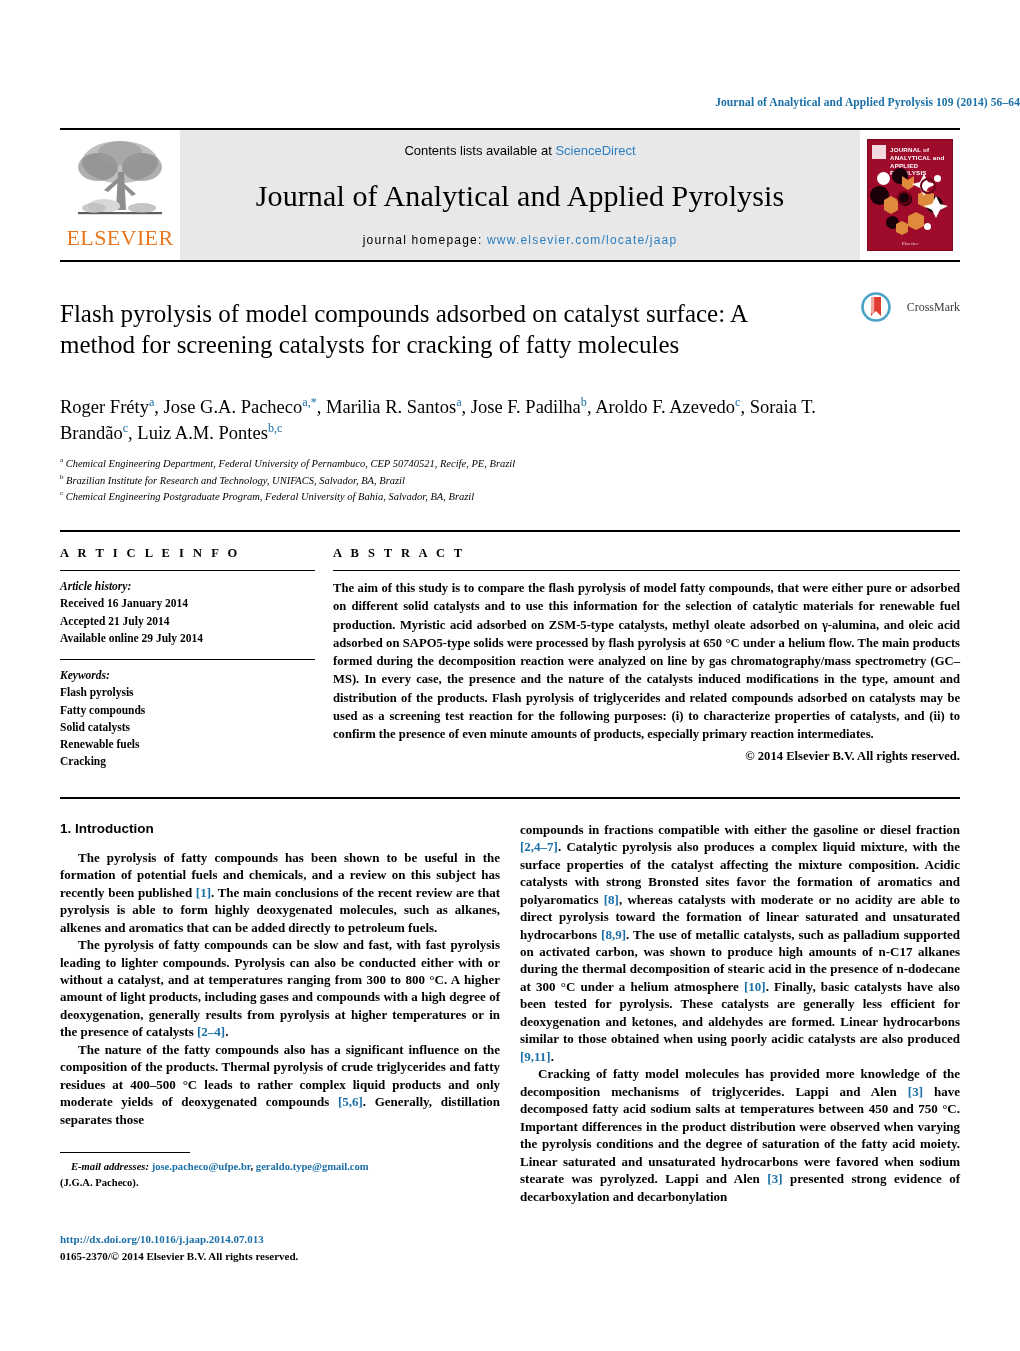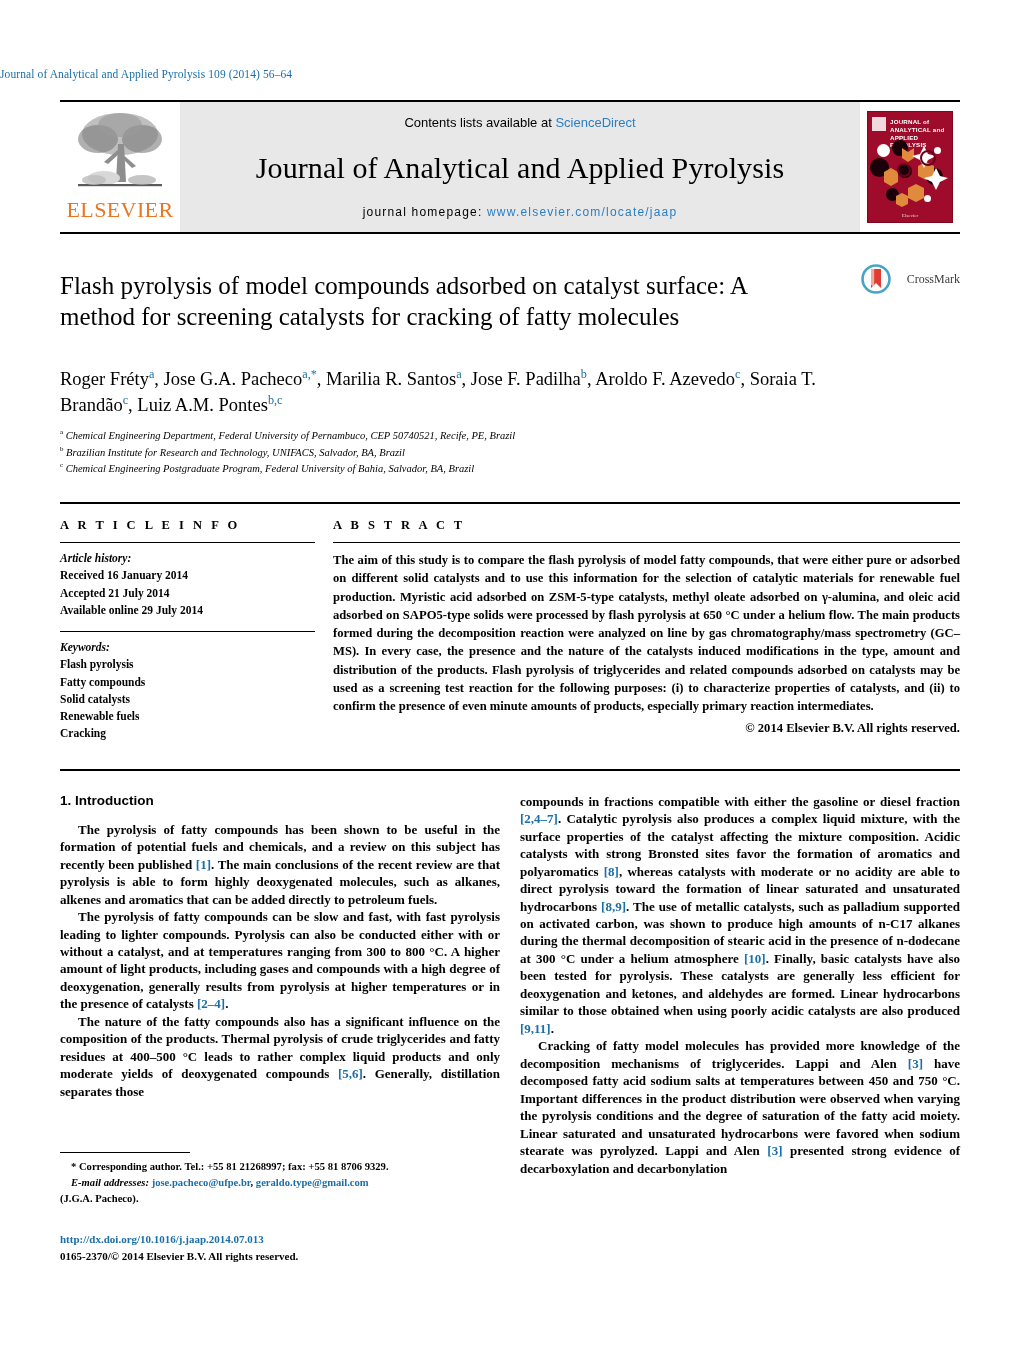--- a/index.html
+++ b/index.html
@@ -17,26 +17,26 @@
   }
   .page {
     position: relative;
     width: 1020px;
     height: 1351px;
     box-sizing: border-box;
   }
 
   
   .running-head {
-    text-align: left;
+    text-align: right;
     color: #1A6FA8;
     font-size: 11.5px;
-    font-weight: normal;
+    font-weight: bold;
     letter-spacing: 0.1px;
-    padding-top: 68px;
+    padding-top: 96px;
   }
 
   
   .masthead {
     position: relative;
     margin: 20px 60px 0 60px;
     height: 130px;
     border-top: 2px solid #000;
     border-bottom: 2px solid #000;
     display: flex;
@@ -406,23 +406,20 @@
     </div>
     <div class="bcol">
       <p class="body-p cont">compounds in fractions compatible with either the gasoline or diesel fraction <span class="ref">[2,4–7]</span>. Catalytic pyrolysis also produces a complex liquid mixture, with the surface properties of the catalyst affecting the mixture composition. Acidic catalysts with strong Bronsted sites favor the formation of aromatics and polyaromatics <span class="ref">[8]</span>, whereas catalysts with moderate or no acidity are able to direct pyrolysis toward the formation of linear saturated and unsaturated hydrocarbons <span class="ref">[8,9]</span>. The use of metallic catalysts, such as palladium supported on activated carbon, was shown to produce high amounts of n-C17 alkanes during the thermal decomposition of stearic acid in the presence of n-dodecane at 300 °C under a helium atmosphere <span class="ref">[10]</span>. Finally, basic catalysts have also been tested for pyrolysis. These catalysts are generally less efficient for deoxygenation and ketones, and aldehydes are formed. Linear hydrocarbons similar to those obtained when using poorly acidic catalysts are also produced <span class="ref">[9,11]</span>.</p>
       <p class="body-p">Cracking of fatty model molecules has provided more knowledge of the decomposition mechanisms of triglycerides. Lappi and Alen <span class="ref">[3]</span> have decomposed fatty acid sodium salts at temperatures between 450 and 750 °C. Important differences in the product distribution were observed when varying the pyrolysis conditions and the degree of saturation of the fatty acid moiety. Linear saturated and unsaturated hydrocarbons were favored when sodium stearate was pyrolyzed. Lappi and Alen <span class="ref">[3]</span> presented strong evidence of decarboxylation and decarbonylation</p>
     </div>
   </div>
 
   <div class="footnote">
     <div class="fn-rule"></div>
     <div class="fn-line">
-      <span class="ind"></span><span>* Corresponding author. Tel.: +55 81 21268997; fax: +55 81 8706 9329.</span>
-    </div>
-    <div class="fn-line">
       <span class="ind"></span><span class="fn-italic">E-mail addresses:</span>
       <span class="link">jose.pacheco@ufpe.br</span><span>, </span><span class="link">geraldo.type@gmail.com</span>
     </div>
     <div class="fn-line">(J.G.A. Pacheco).</div>
   </div>
 
   <div class="doi-block">
     <div class="doi-line">http://dx.doi.org/10.1016/j.jaap.2014.07.013</div>
     <div class="issn-line">0165-2370/© 2014 Elsevier B.V. All rights reserved.</div>
   </div>

